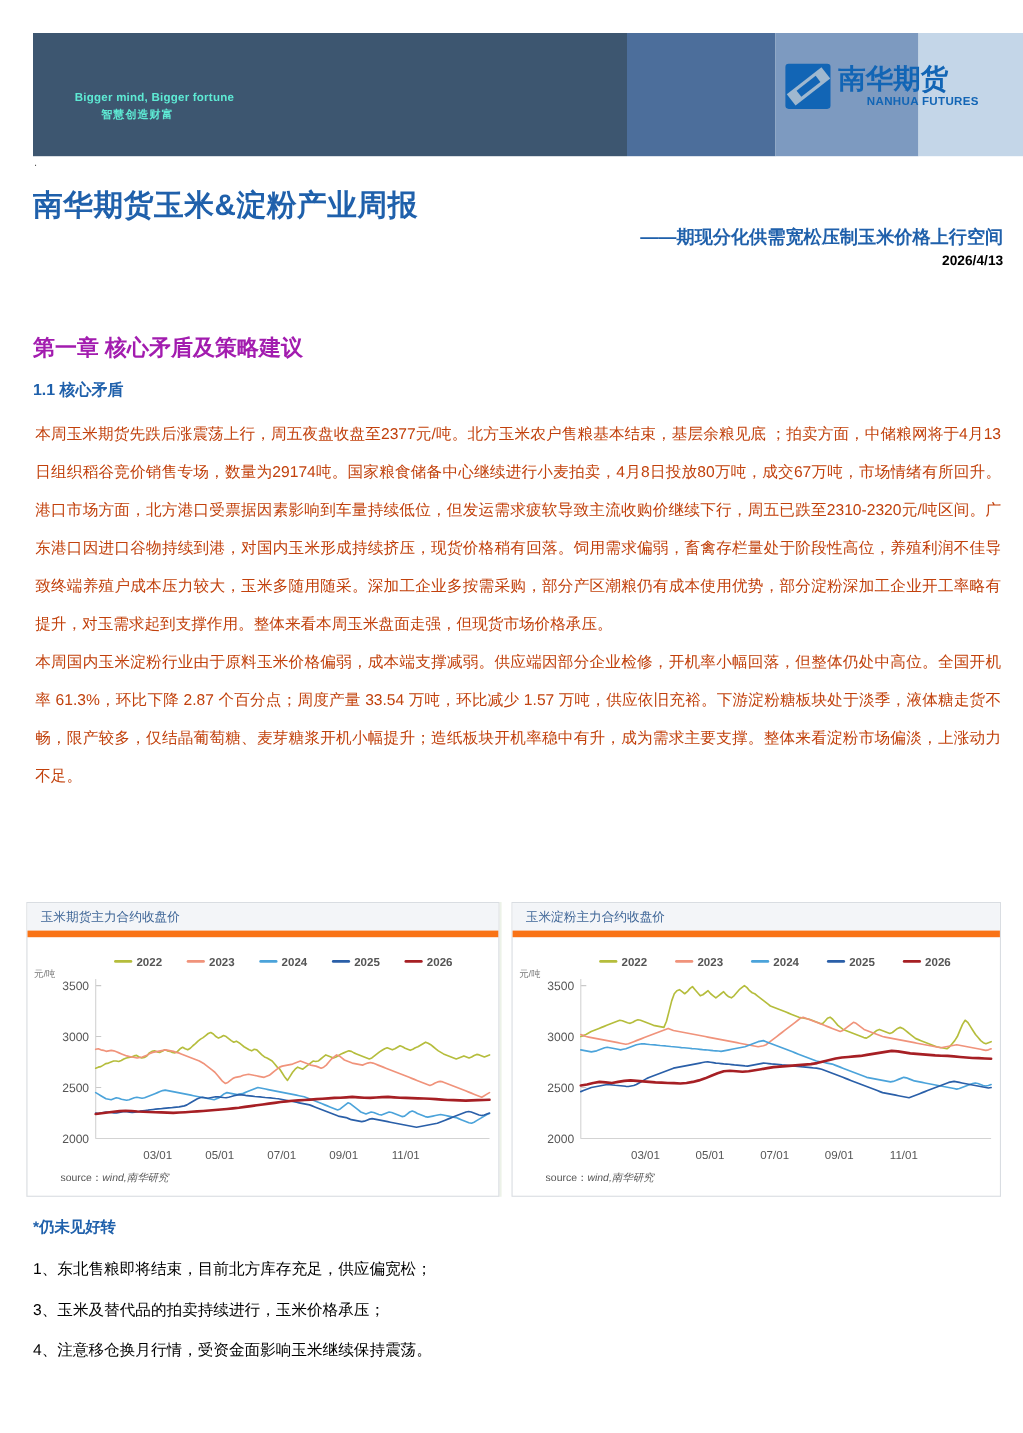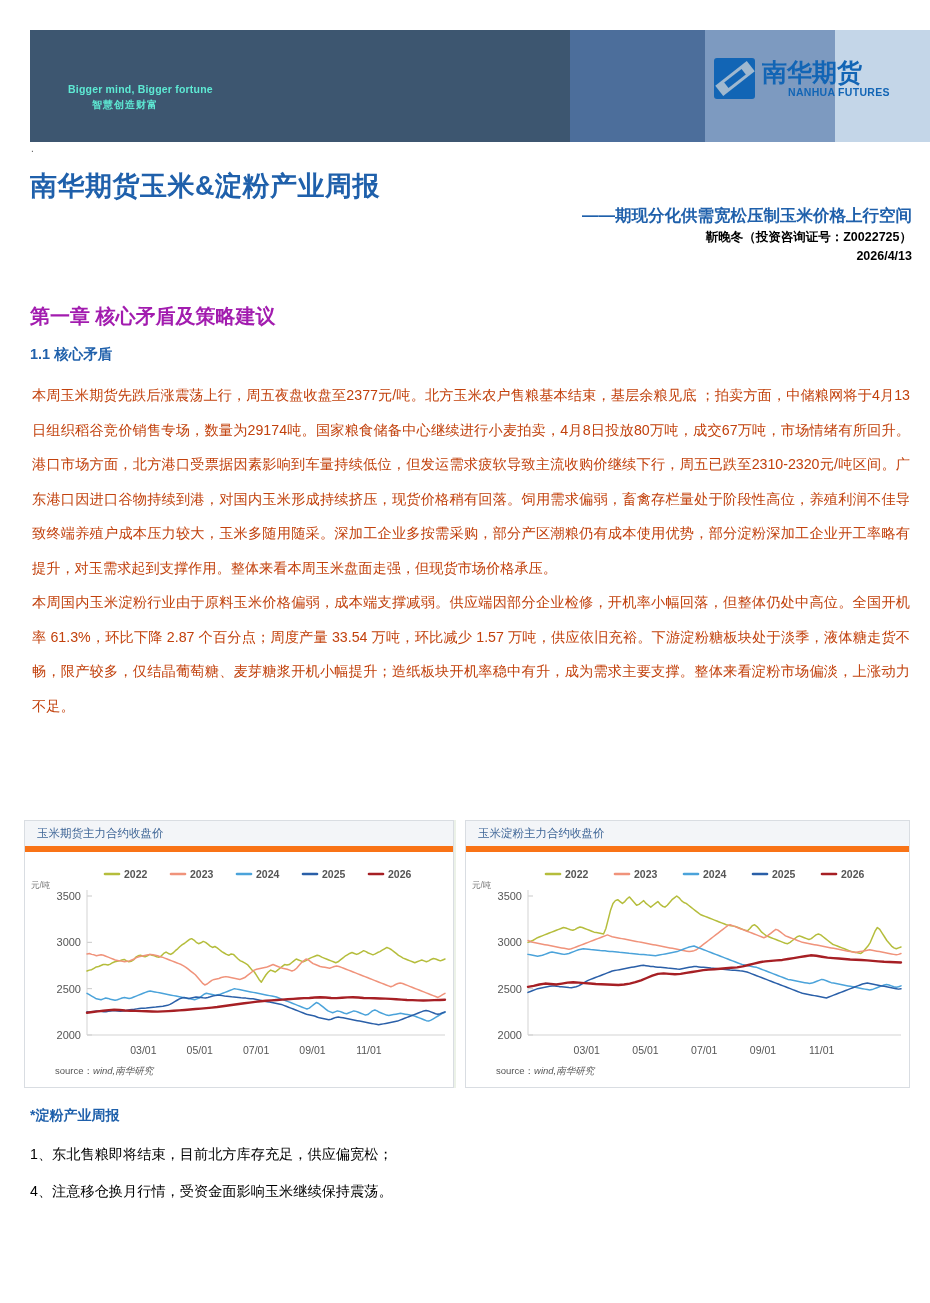--- a/index.html
+++ b/index.html
@@ -269,21 +269,20 @@
     <div class="logo-cn">南华期货</div>
     <div class="logo-en">NANHUA FUTURES</div>
   </div>
 </div>
 
 <div class="stray-dot">.</div>
 
 <div class="doc-title">南华期货玉米&amp;淀粉产业周报</div>
 <div class="doc-subtitle">——期现分化供需宽松压制玉米价格上行空间</div>
 <div class="byline">
-  <div>靳晚冬（投资咨询证号：Z0022725）</div>
   <div>2026/4/13</div>
 </div>
 
 <div class="h1">第一章 核心矛盾及策略建议</div>
 <div class="h2">1.1 核心矛盾</div>
 
 <div class="body-text">
   <p>本周玉米期货先跌后涨震荡上行，周五夜盘收盘至2377元/吨。北方玉米农户售粮基本结束，基层余粮见底 ；拍卖方面，中储粮网将于4月13日组织稻谷竞价销售专场，数量为29174吨。国家粮食储备中心继续进行小麦拍卖，4月8日投放80万吨，成交67万吨，市场情绪有所回升。港口市场方面，北方港口受票据因素影响到车量持续低位，但发运需求疲软导致主流收购价继续下行，周五已跌至2310-2320元/吨区间。广东港口因进口谷物持续到港，对国内玉米形成持续挤压，现货价格稍有回落。饲用需求偏弱，畜禽存栏量处于阶段性高位，养殖利润不佳导致终端养殖户成本压力较大，玉米多随用随采。深加工企业多按需采购，部分产区潮粮仍有成本使用优势，部分淀粉深加工企业开工率略有提升，对玉需求起到支撑作用。整体来看本周玉米盘面走强，但现货市场价格承压。</p>
   <p>本周国内玉米淀粉行业由于原料玉米价格偏弱，成本端支撑减弱。供应端因部分企业检修，开机率小幅回落，但整体仍处中高位。全国开机率 61.3%，环比下降 2.87 个百分点；周度产量 33.54 万吨，环比减少 1.57 万吨，供应依旧充裕。下游淀粉糖板块处于淡季，液体糖走货不畅，限产较多，仅结晶葡萄糖、麦芽糖浆开机小幅提升；造纸板块开机率稳中有升，成为需求主要支撑。整体来看淀粉市场偏淡，上涨动力不足。</p>
 </div>
@@ -370,17 +369,18 @@
           <polyline points="62.00,134.81 67.65,133.89 73.30,132.50 78.95,131.57 84.61,132.03 90.26,132.50 95.91,131.57 101.56,130.64 107.21,130.18 112.86,130.64 118.52,131.11 124.17,131.57 129.82,132.03 135.47,132.22 141.12,132.50 146.77,132.68 152.42,132.96 158.08,132.50 163.73,131.57 169.38,130.18 175.03,128.33 180.68,126.01 186.33,123.69 191.98,121.84 197.64,121.38 203.29,121.84 208.94,122.30 214.59,121.84 220.24,120.91 225.89,119.99 231.55,119.06 237.20,118.13 242.85,117.67 248.50,117.21 254.15,116.74 259.80,116.28 265.45,115.82 271.11,115.35 276.76,114.43 282.41,113.04 288.06,111.65 293.71,110.26 299.36,109.33 305.02,108.87 310.67,108.40 316.32,107.94 321.97,107.01 327.62,106.09 333.27,105.16 338.92,104.23 344.58,103.31 350.23,103.77 355.88,104.70 361.53,105.62 367.18,106.09 372.83,106.55 378.48,107.01 384.14,107.48 389.79,107.75 395.44,107.94 401.09,108.40 406.74,108.87 412.39,109.33 418.05,109.79 423.70,109.98 429.35,110.26 435.00,110.53" fill="none" stroke="#a61f24" stroke-width="2.4" stroke-linejoin="round" stroke-linecap="round"></polyline>
         </svg>
       <div class="chart-source">
         source：<i>wind,南华研究</i>
       </div>
     </div>
   </div>
 
 </div>
 
-<div class="logic-title">*淀粉产业周报</div>
+<div class="logic-title">*仍未见好转</div>
 <div class="logic-list">
   <div>1、东北售粮即将结束，目前北方库存充足，供应偏宽松；</div>
+  <div>3、玉米及替代品的拍卖持续进行，玉米价格承压；</div>
   <div>4、注意移仓换月行情，受资金面影响玉米继续保持震荡。</div>
 </div>
 
 </body></html>

